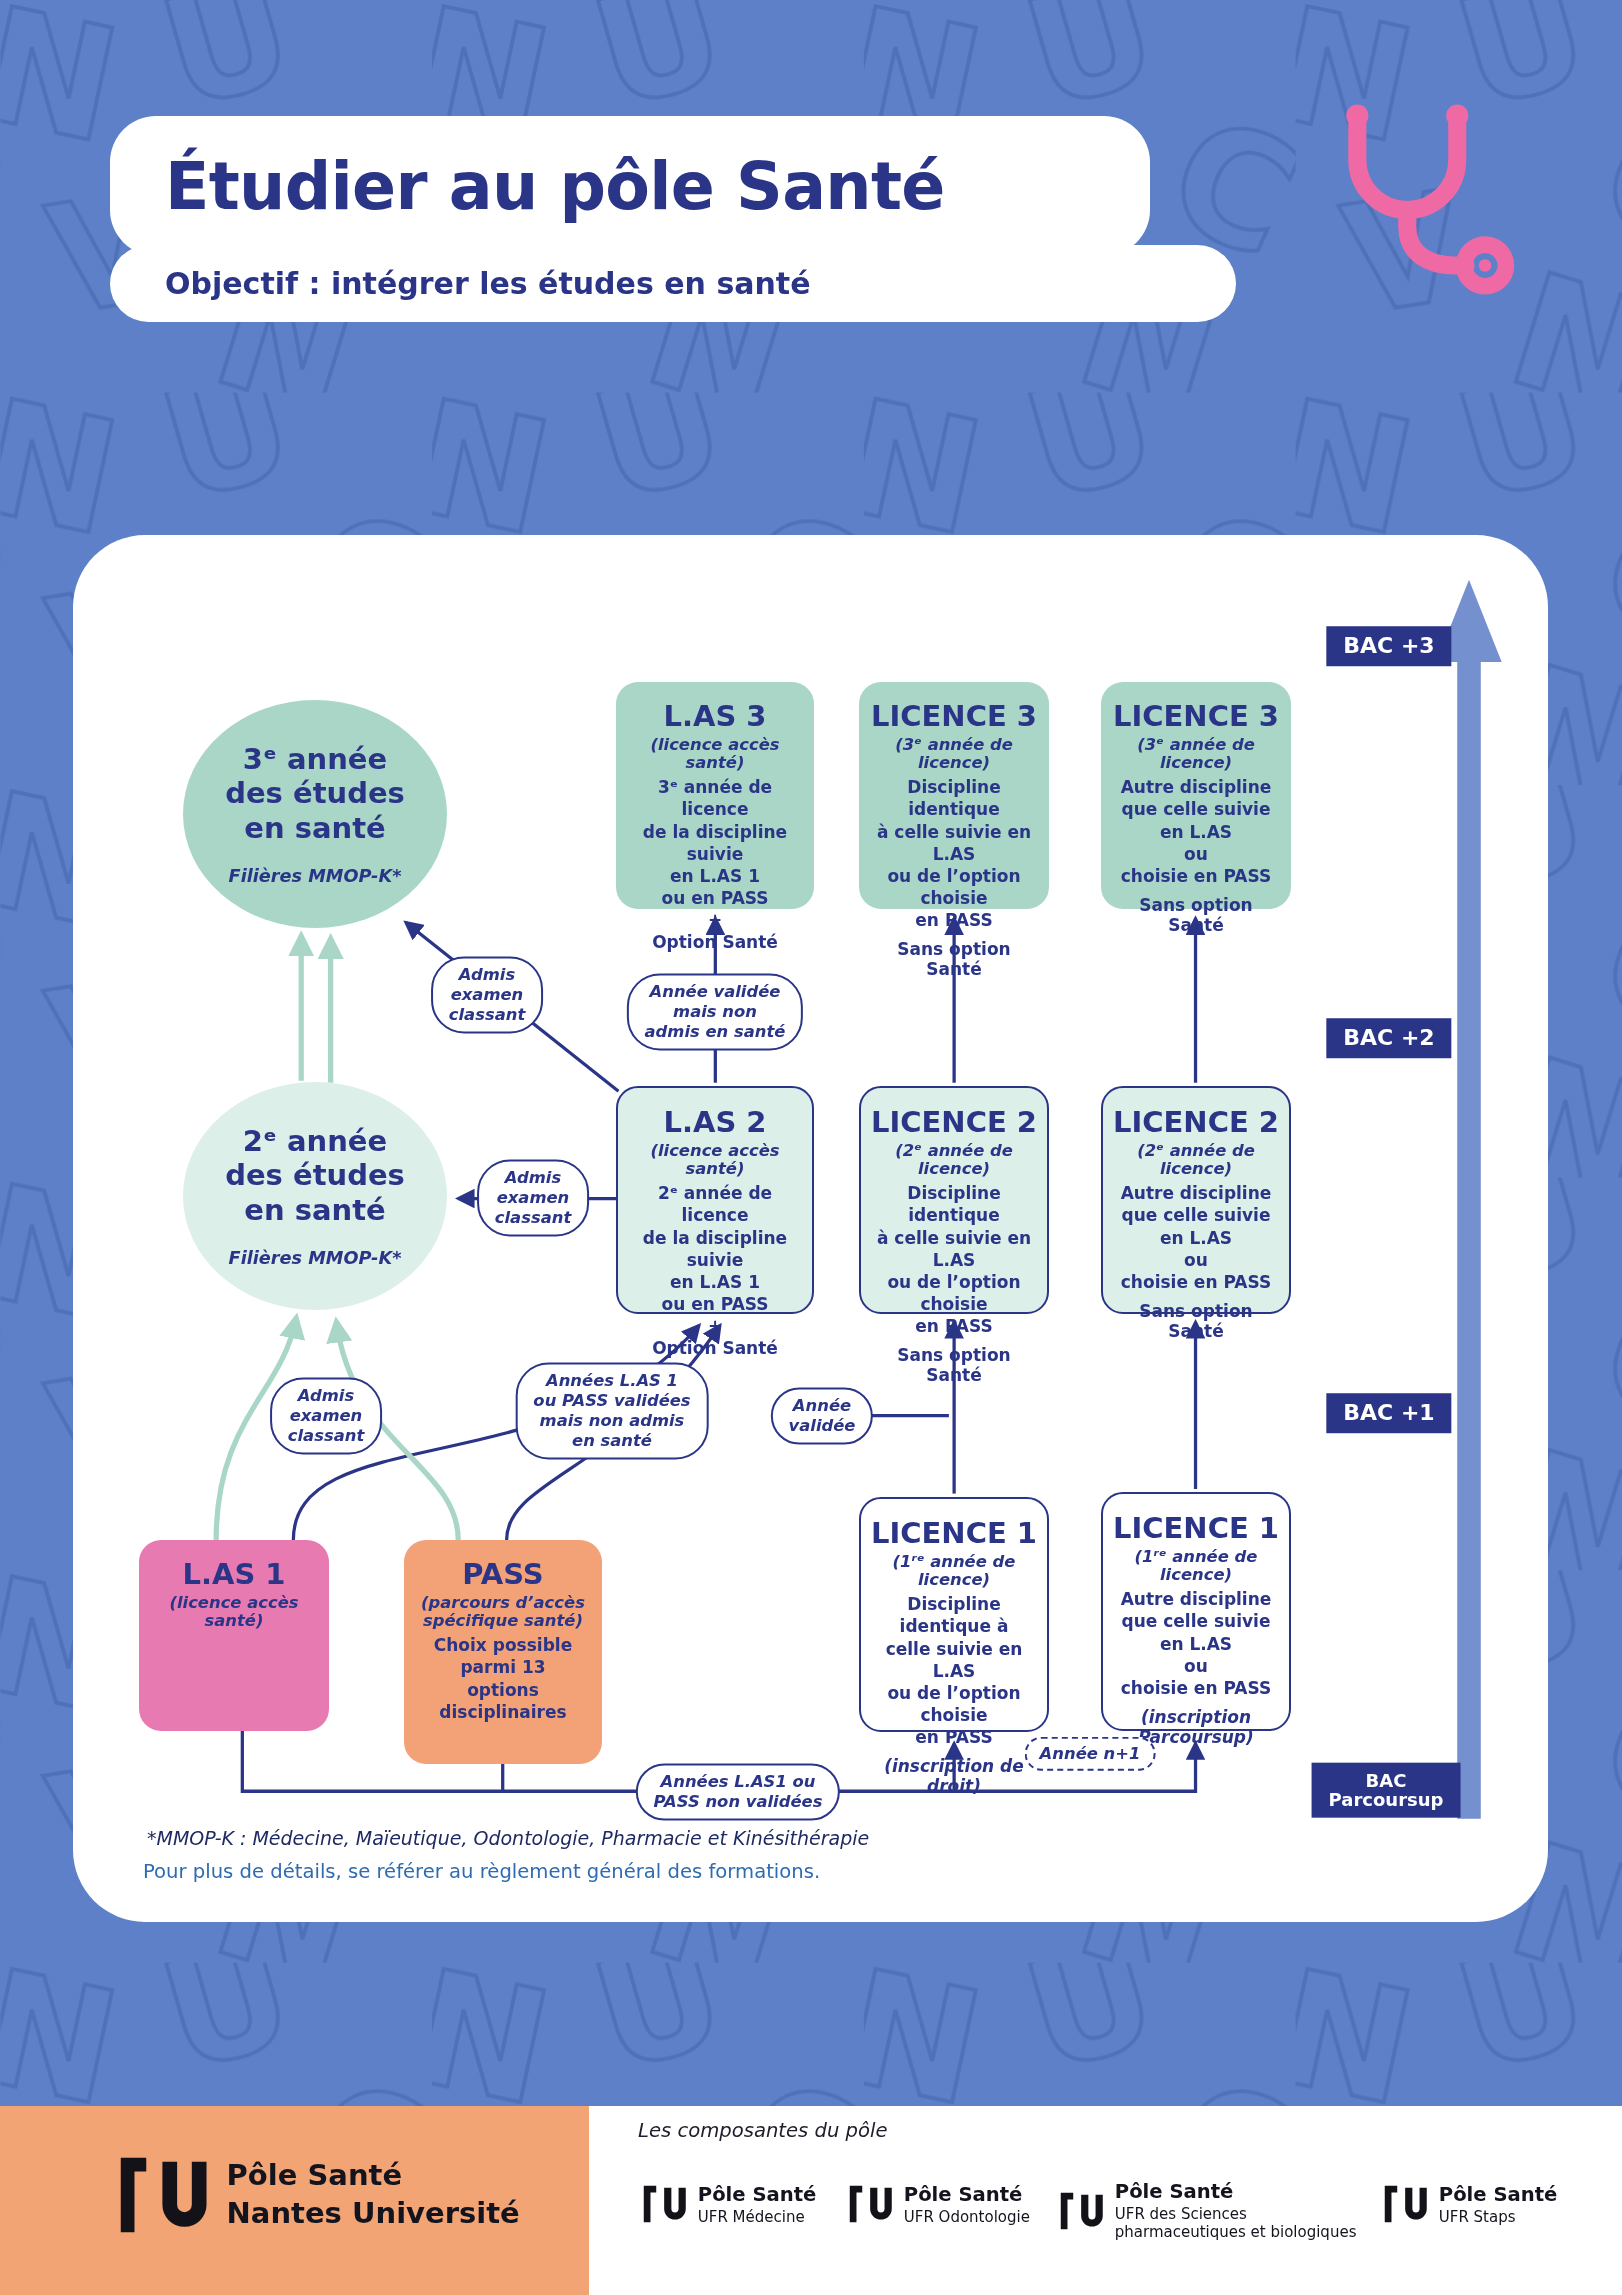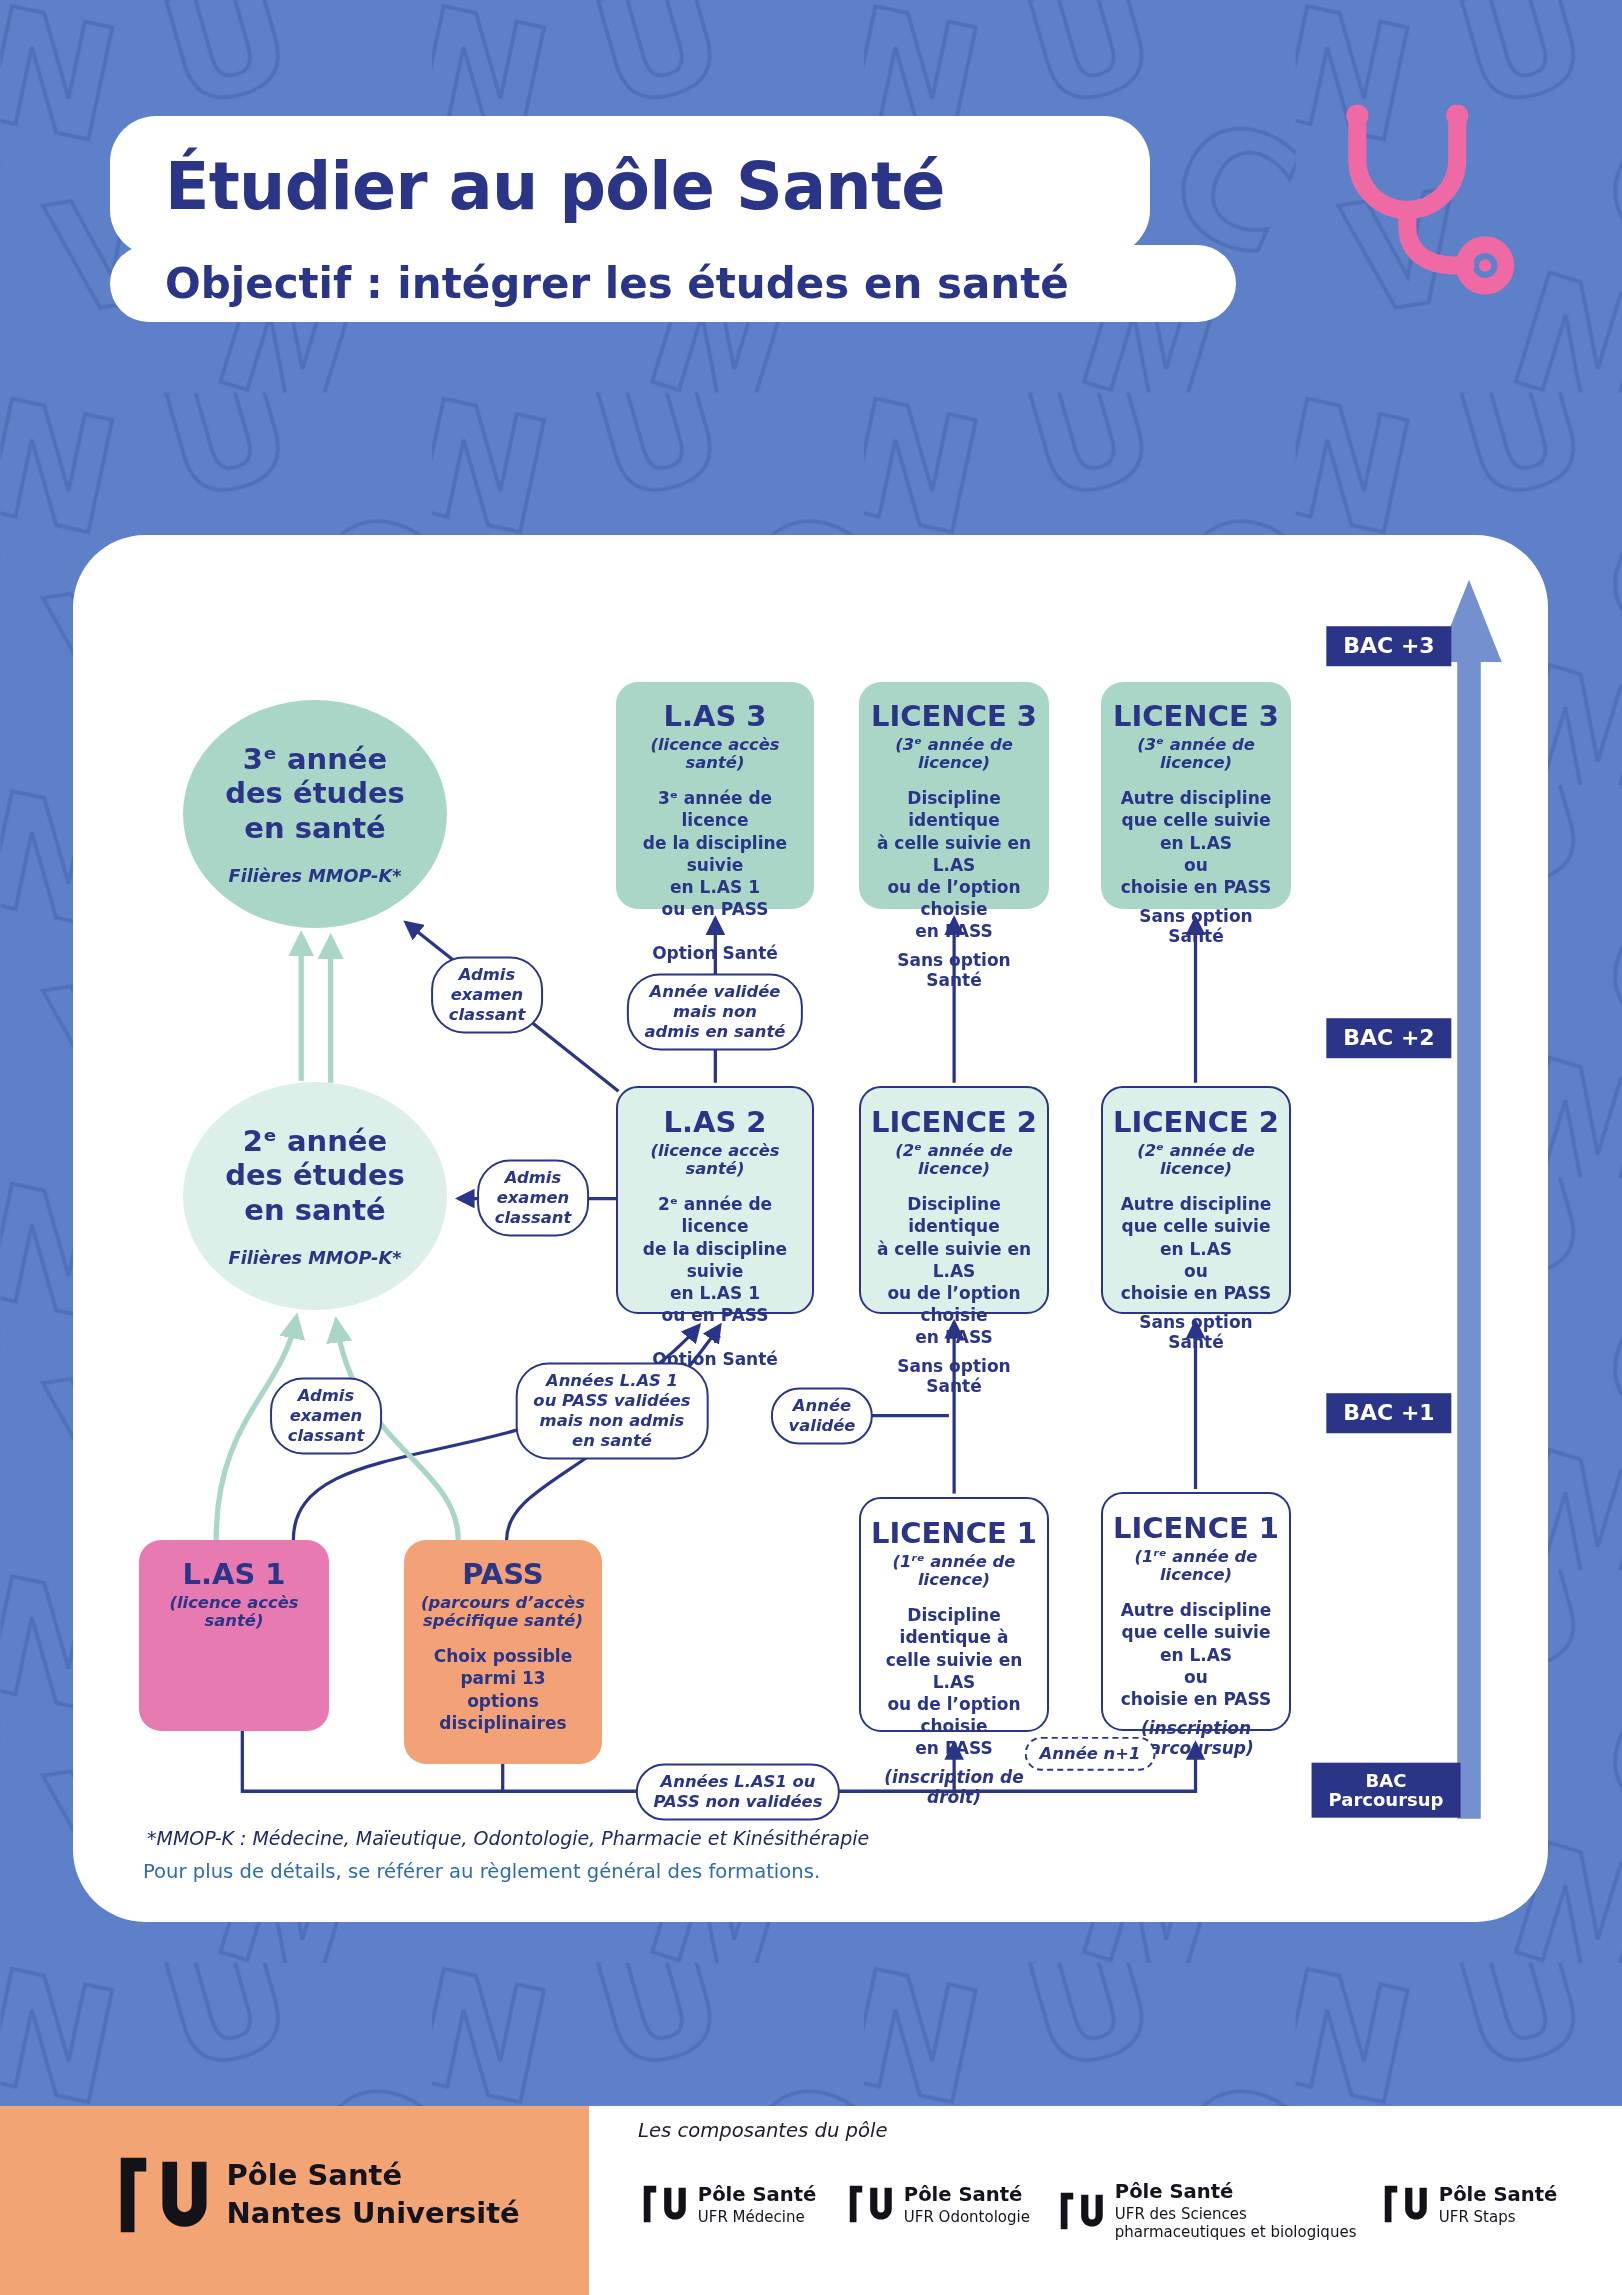--- a/index.html
+++ b/index.html
@@ -27,34 +27,34 @@
   .card{position:absolute;left:73px;top:535px;width:1475px;height:1387px;
         background:#ffffff;border-radius:72px;z-index:1;}
   .connectors{position:absolute;left:0;top:0;z-index:2;pointer-events:none;}
 
   
   .banner-main{position:absolute;left:110px;top:116px;width:1040px;height:140px;
     background:#fff;border-radius:46px;z-index:3;display:flex;align-items:center;padding-left:55px;}
   .banner-title{font-size:65px;font-weight:bold;color:var(--navy);letter-spacing:-0.7px;}
   .banner-sub{position:absolute;left:110px;top:245px;width:1126px;height:77px;
     background:#fff;border-radius:39px;z-index:3;display:flex;align-items:center;padding-left:55px;}
-  .banner-subtitle{font-size:42px;font-weight:bold;color:var(--navy);}
+  .banner-subtitle{font-size:30px;font-weight:bold;color:var(--navy);}
   .stetho{position:absolute;left:1299px;top:85px;width:236px;height:236px;z-index:3;}
 
   
   .box{position:absolute;z-index:3;border-radius:22px;padding:17px 9.2px;
        display:flex;flex-direction:column;align-items:center;text-align:center;color:var(--navy);}
   .box-teal{background:var(--teal);}
   .box-teal-light{background:var(--teal-light);border:2px solid var(--navy);}
   .box-white{background:#fff;border:2px solid var(--navy);}
   .box-pink{background:var(--pink);}
   .box-orange{background:var(--orange);}
   .node-title{font-size:29px;font-weight:bold;}
   .node-sub{font-size:16.4px;font-weight:bold;font-style:italic;margin-top:2.6px;line-height:1.15;}
-  .node-body{font-size:17px;font-weight:bold;margin-top:14px;line-height:1.3;}
+  .node-body{font-size:17px;font-weight:bold;margin-top:3px;line-height:1.3;}
   .node-foot{font-size:17px;font-weight:bold;margin-top:auto;padding-top:7.9px;padding-bottom:3.9px;}
   .node-foot.italic{font-style:italic;line-height:1.2;}
 
   #las3 {left:616px; top:682px;width:198px;height:227px;}
   #lic3a{left:859px;top:682px;width:190px;height:227px;}
   #lic3b{left:1101px;top:682px;width:190px;height:227px;}
   #las2 {left:616px; top:1086px;width:198px;height:228px;}
   #lic2a{left:859px;top:1086px;width:190px;height:228px;}
   #lic2b{left:1101px;top:1086px;width:190px;height:228px;}
   #las1 {left:139px; top:1540px;width:190px;height:191px;}

